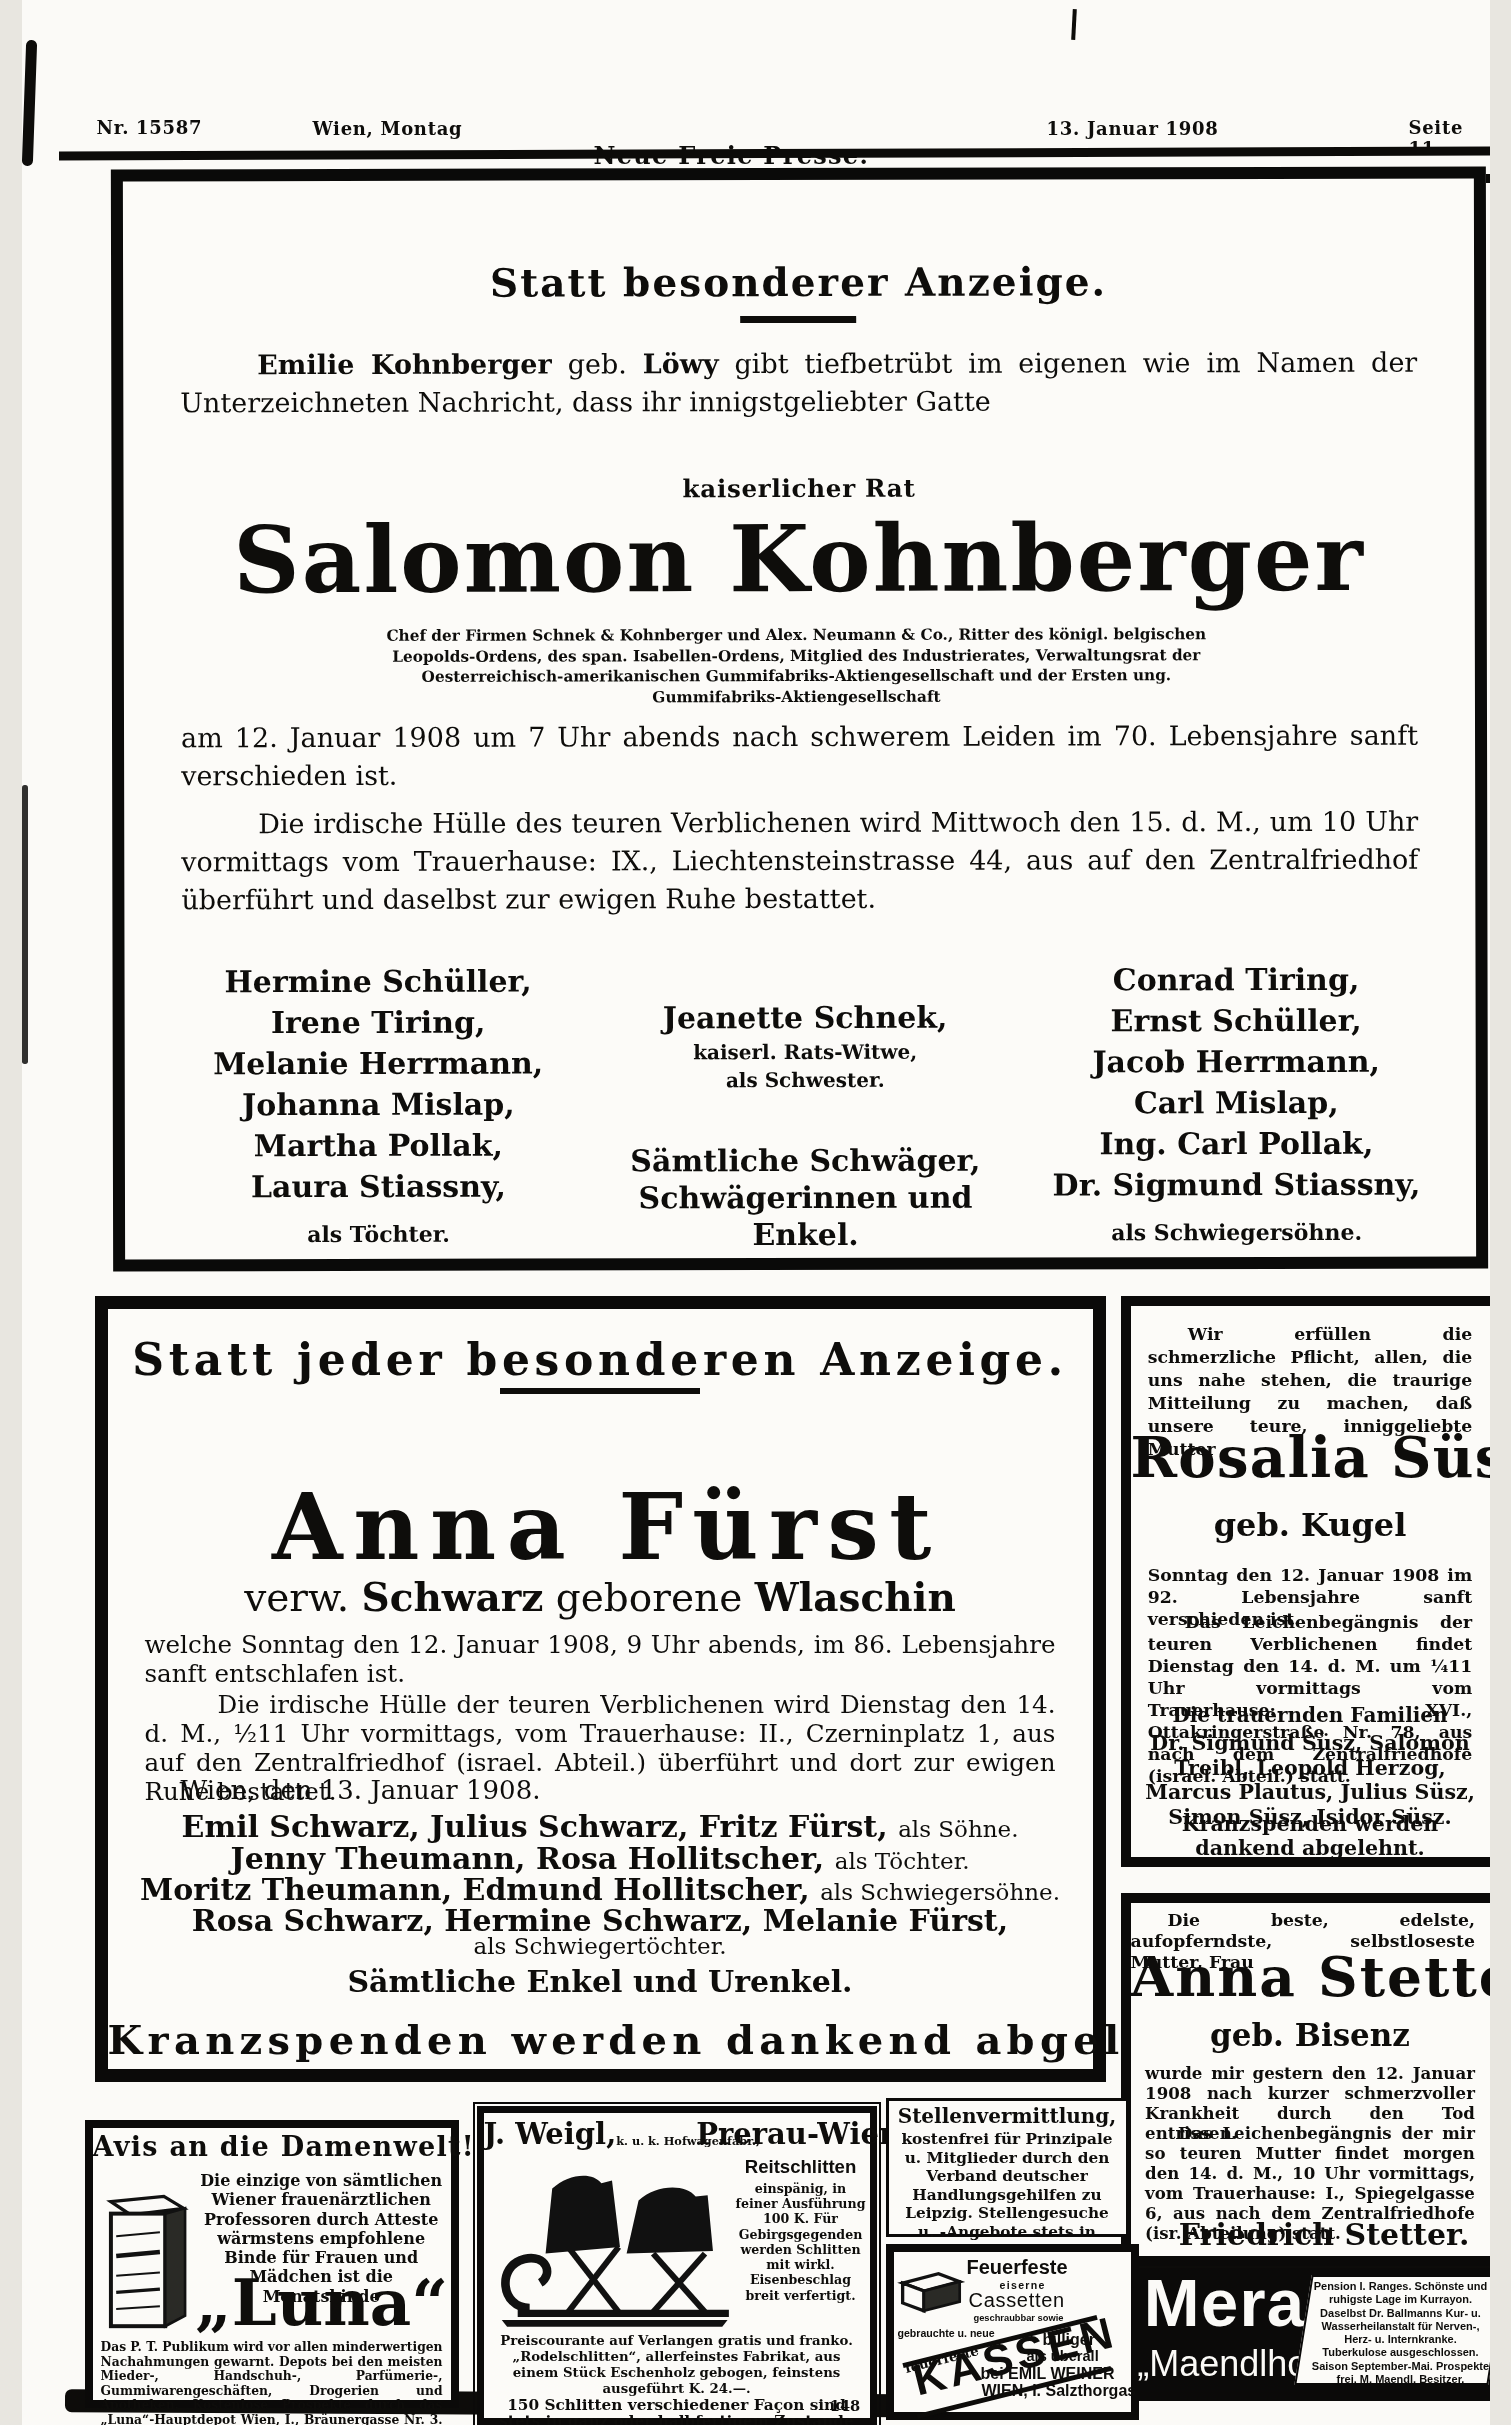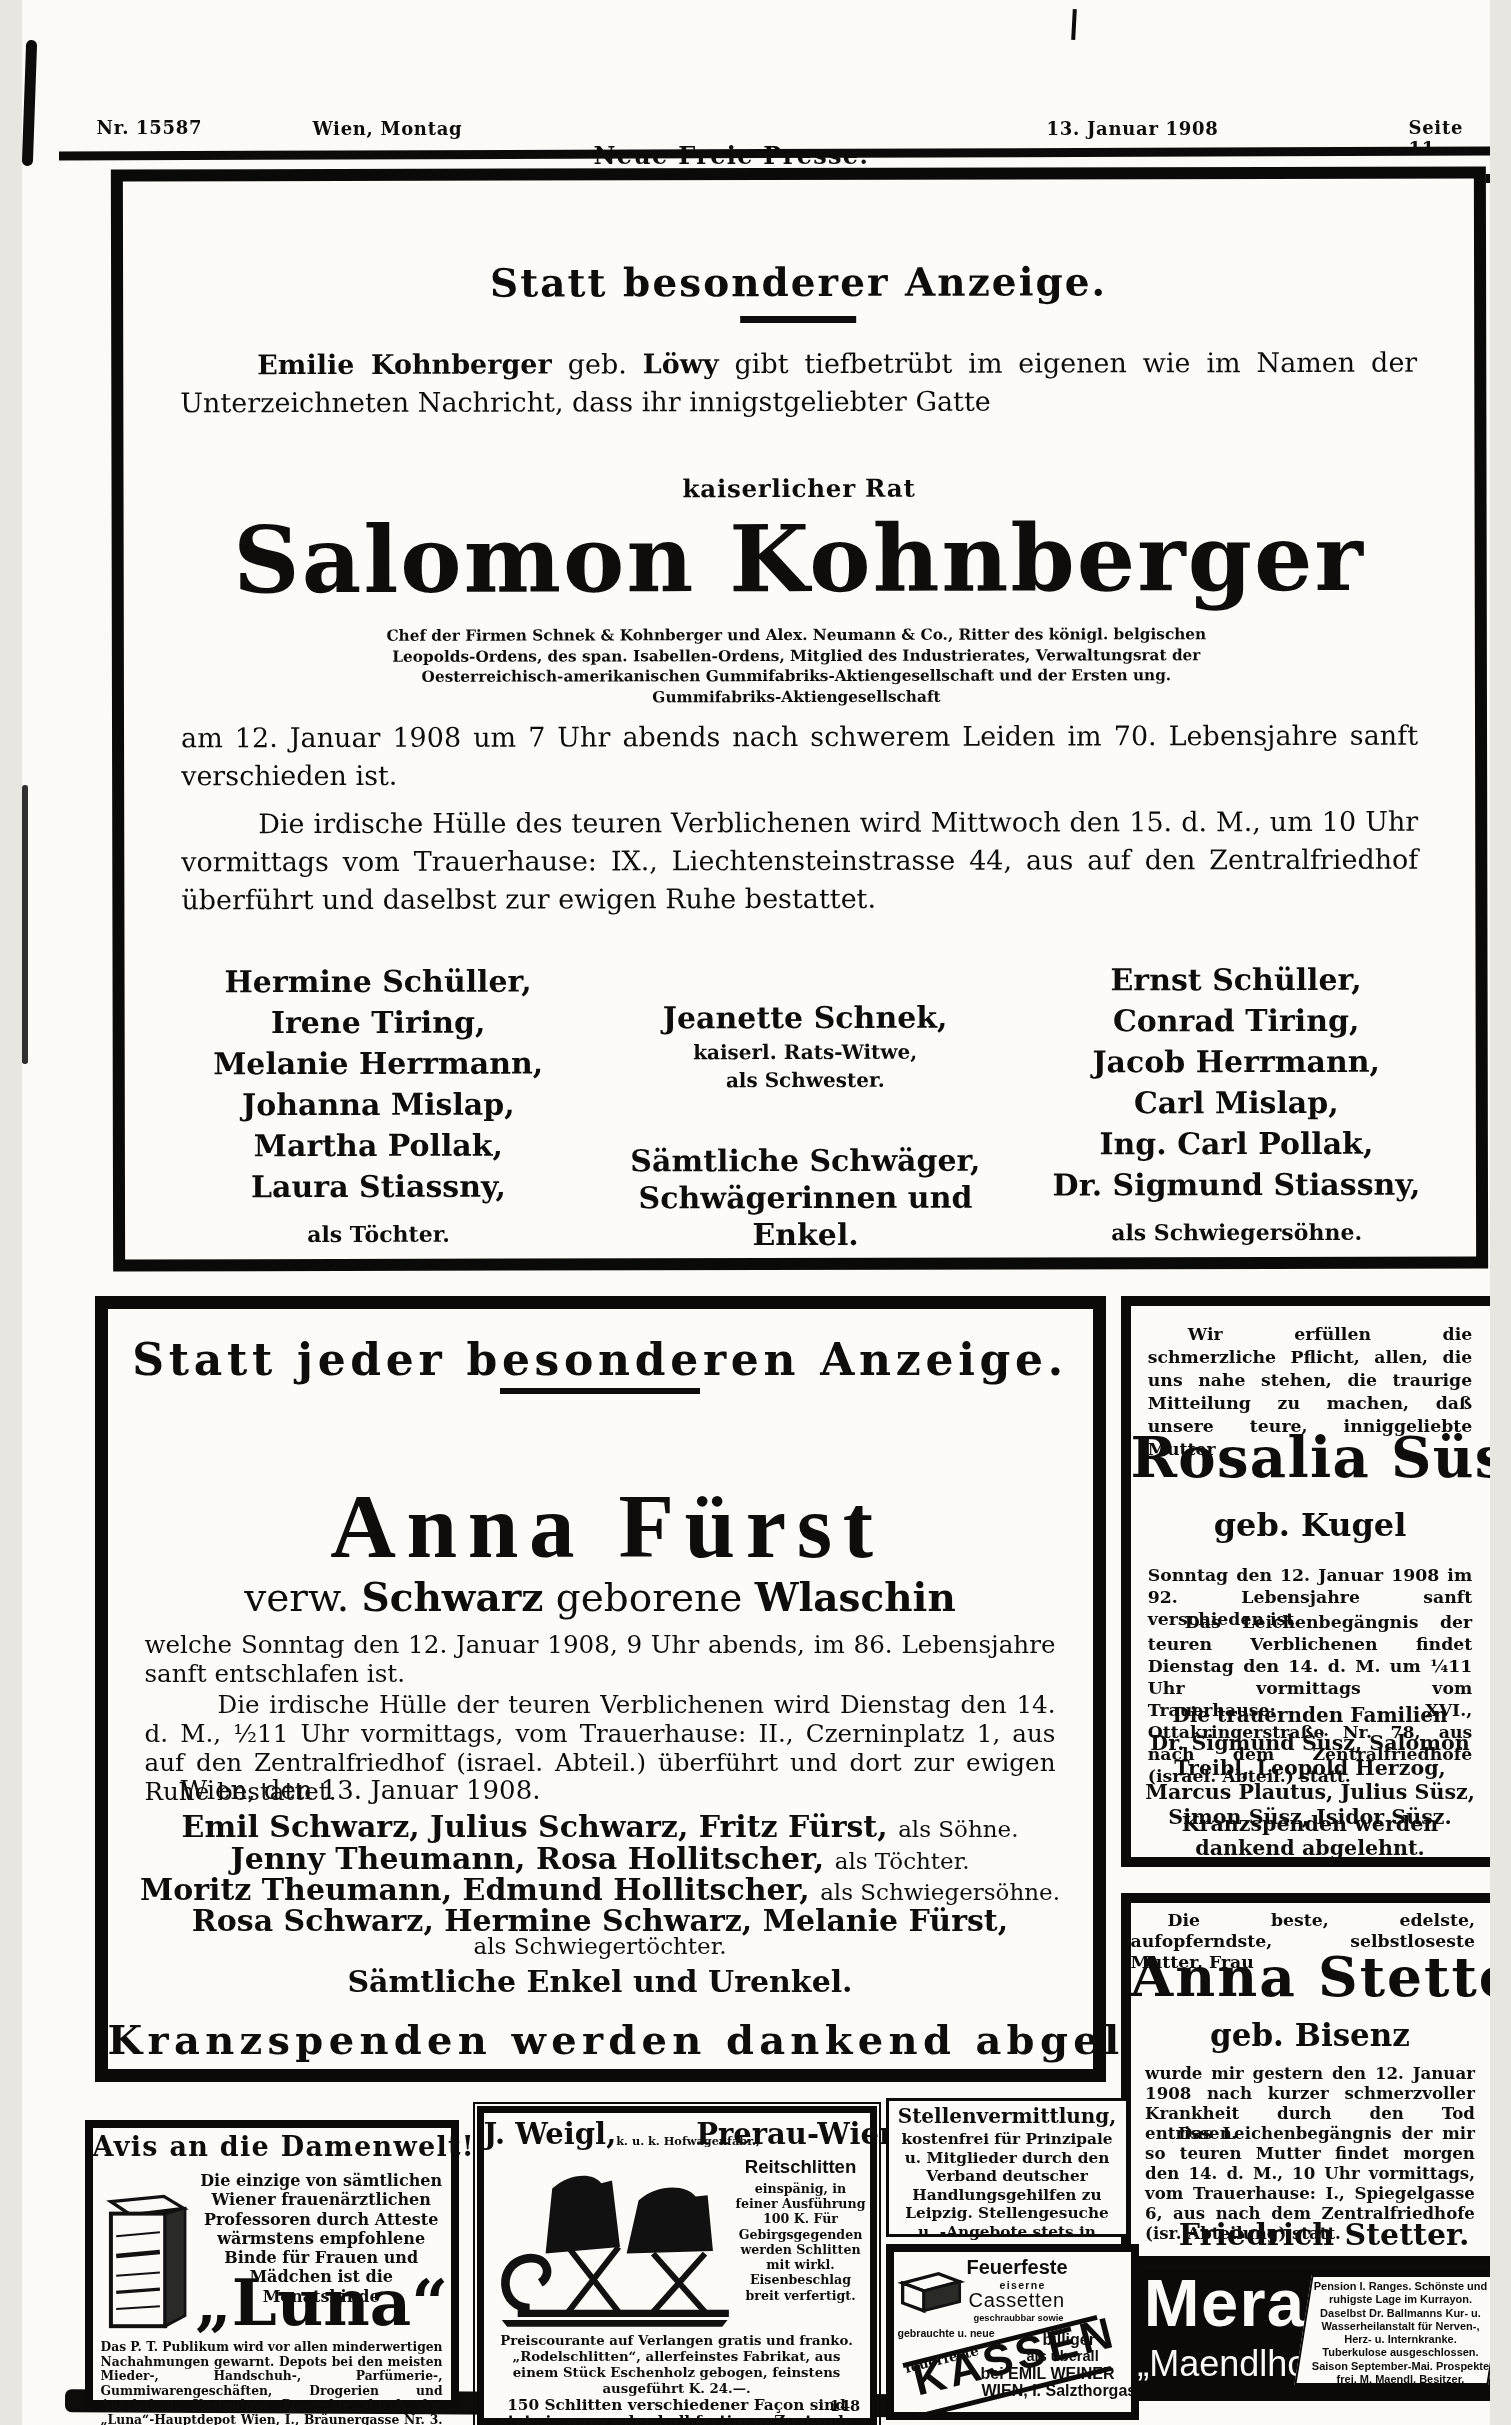--- a/index.html
+++ b/index.html
@@ -39,21 +39,21 @@
   #kohn-col-r{left:892px;width:439px;top:780px;}
   #kohn-col-m{left:469px;width:423px;top:817px;}
   #kohn-sister-role,#kohn-sister-label{font-size:20px;font-weight:bold;line-height:28px;}
   #kohn-inlaws{margin-top:48px;line-height:37px;}
 
   
   #fuerst-box{left:73px;top:1296px;width:985px;height:760px;border:13.3px solid #0b0a09;}
   #fuerst-title{left:0;right:0;top:25px;font-size:44px;font-weight:bold;letter-spacing:4.7px;}
   #fuerst-div{left:50%;top:79px;width:200px;height:6px;margin-left:-100px;}
   #fuerst-intro{left:37px;right:37px;top:101px;font-size:25px;line-height:31px;text-indent:80px;}
-  #fuerst-name{left:14px;right:0;top:165px;font-size:91px;font-weight:bold;letter-spacing:10.6px;white-space:nowrap;font-family:Liberation Serif, serif;}
+  #fuerst-name{left:14px;right:0;top:165px;font-size:91px;font-weight:bold;letter-spacing:10.6px;white-space:nowrap;}
   #fuerst-sub{left:0;right:0;top:265px;font-size:39px;}
   #fuerst-death{left:37px;right:37px;top:321px;font-size:24.6px;line-height:29px;}
   #fuerst-funeral{left:37px;right:37px;top:381px;font-size:24.6px;line-height:29px;text-indent:73px;}
   #fuerst-date{left:73px;top:466px;font-size:26px;}
   .fline{position:absolute;left:0;right:0;text-align:center;font-size:30px;font-weight:bold;white-space:nowrap;}
   .flabel{font-size:23px;font-weight:normal;}
   #fuerst-kranz{left:0;right:0;top:707px;font-size:40px;font-weight:bold;letter-spacing:5.3px;white-space:nowrap;}
 
   
   #suesz-box{left:1099px;top:1296px;width:359px;height:551px;border:10.6px solid #0b0a09;}
@@ -164,22 +164,22 @@
       <div class="kcol">Jeanette Schnek,</div>
       <div id="kohn-sister-role">kaiserl. Rats-Witwe,</div>
       <div id="kohn-sister-label">als Schwester.</div>
       <div class="kcol" id="kohn-inlaws">
         <div>Sämtliche Schwäger,</div>
         <div>Schwägerinnen und Enkel.</div>
       </div>
     </div>
 
     <div class="abs kcol" id="kohn-col-r">
+      <div>Conrad Tiring,</div>
       <div>Ernst Schüller,</div>
-      <div>Conrad Tiring,</div>
       <div>Jacob Herrmann,</div>
       <div>Carl Mislap,</div>
       <div>Ing. Carl Pollak,</div>
       <div>Dr. Sigmund Stiassny,</div>
       <div class="ksub" style="margin-top:6.7px;">als Schwiegersöhne.</div>
     </div>
   </div>
 
   <div class="box" id="fuerst-box">
     <div class="abs ctr" id="fuerst-title">Statt jeder besonderen Anzeige.</div>

